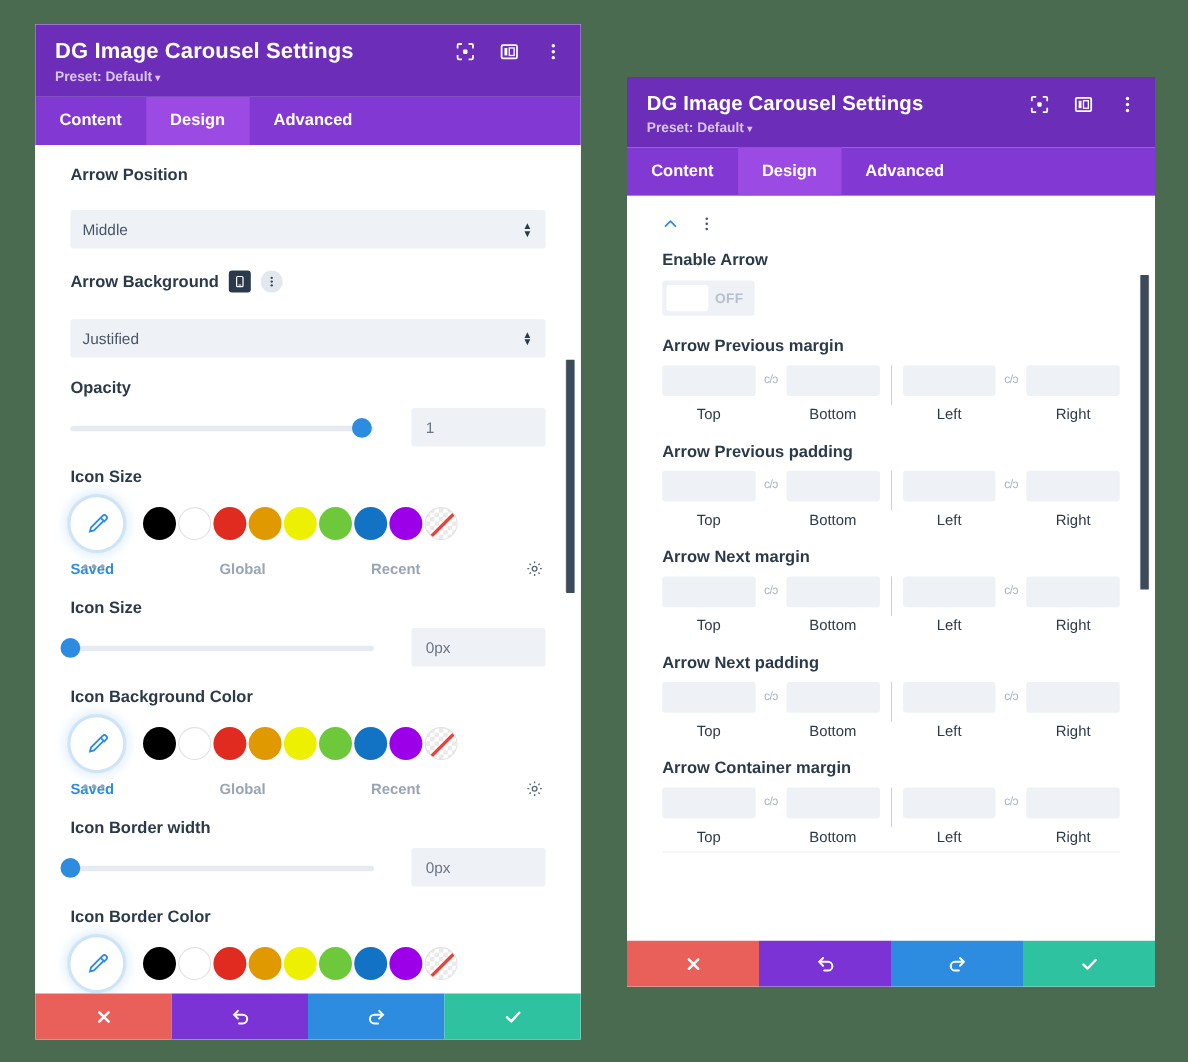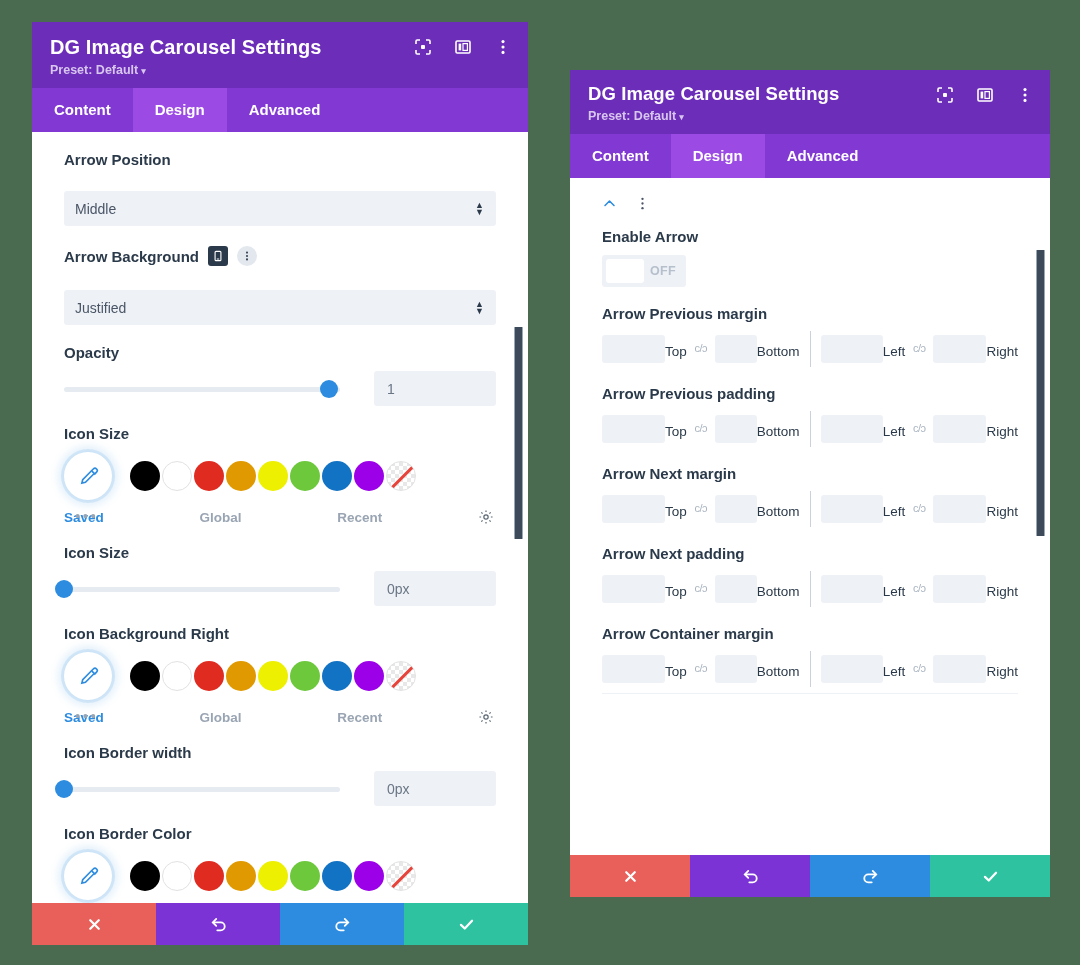--- a/index.html
+++ b/index.html
@@ -295,21 +295,21 @@
   }
   .spacing-row { display: flex; align-items: center; }
   .spacing-half { display: flex; align-items: center; flex: 1 1 0; }
   .spacing-div {
     width: 1px;
     align-self: stretch;
     background: #c9d1da;
     margin: 0 10px;
     height: 36px;
   }
-  .sp-cell { display: flex; flex: 1 1 0; }
+  .sp-cell { display: flex; flex-direction: column; align-items: center; flex: 1 1 0; }
   .sp-input {
     width: 100%;
     height: 28px;
     background: #eef1f6;
     border: none;
     border-radius: 3px;
     font-family: "Liberation Sans", sans-serif;
     font-size: 13px;
     color: #4a5666;
     padding: 0 8px;
@@ -491,21 +491,21 @@
             <div class="slider-zone">
               <div class="slider-track"></div>
               <div class="slider-thumb" id="thumb-iconsize" style="left: 0%;"></div>
             </div>
             <input class="slider-value" id="val-iconsize" value="0px" style="">
           </div>
         </div>
 
         <div class="field">
           <div class="field-label">
-            <span class="lbl-text">Icon Background Right</span>
+            <span class="lbl-text">Icon Background Color</span>
           </div>
           <div class="color-row">
             <div class="eyedrop-wrap">
               <div class="eyedrop">
                 <svg viewBox="0 0 24 24" width="21" height="21" fill="none" stroke="#2d8ce0" stroke-width="1.9" stroke-linecap="round">
                   <path d="M17.5 3.4a2.6 2.6 0 0 1 3.7 3.7l-2 2-3.7-3.7 2-2z"></path>
                   <path d="M14.6 6.3 5.4 15.5 4.4 19.6l4.1-1 9.2-9.2"></path>
                 </svg>
               </div>
               <div class="eyedrop-dots">•••</div>

